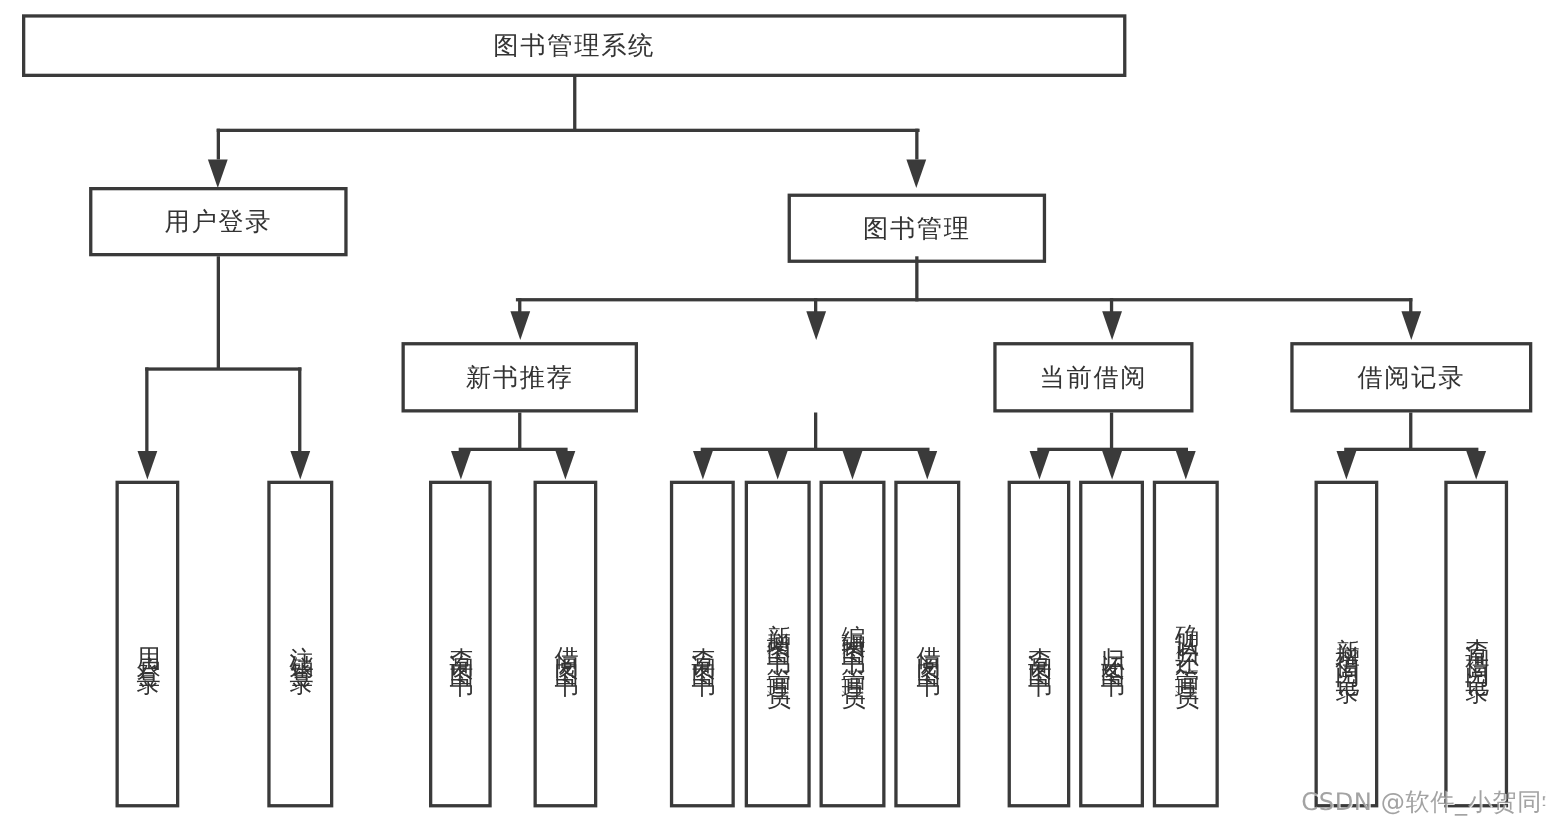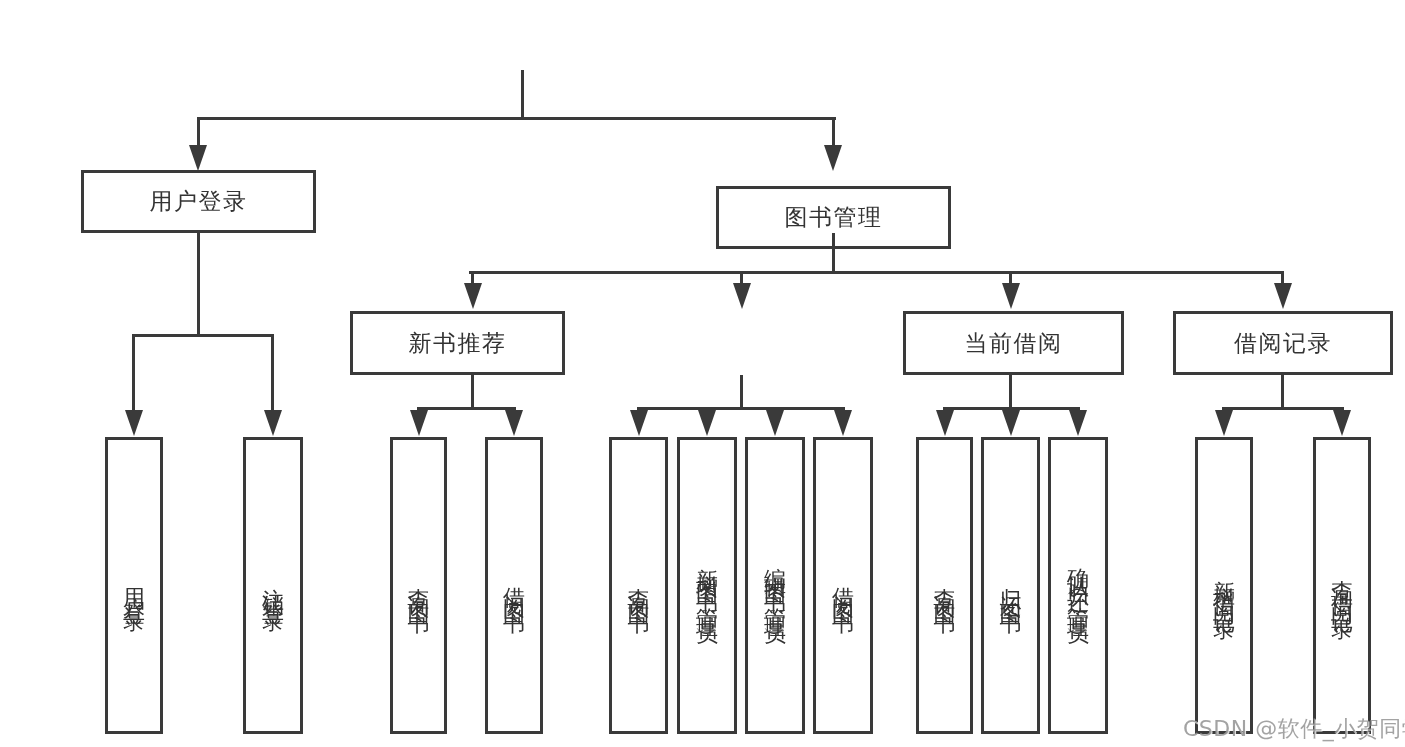--- a/index.html
+++ b/index.html
@@ -26,32 +26,35 @@
     position:absolute;left:1183px;top:714px;z-index:10;
     font-size:22px;color:rgba(150,150,150,0.88);letter-spacing:0.5px;white-space:nowrap;
     text-shadow:1px 1px 0 rgba(255,255,255,0.85);pointer-events:none;
   }
 </style>
 </head>
 <body>
 
 <div id="diagram">
 
+  <div class="box" style="left:20px;top:13px;width:1004px;height:57px">
+    <span class="hlabel">图书管理系统</span>
+  </div>
 
   <div class="line" style="left:521px;top:70px;width:3px;height:50px"></div>
   <div class="line" style="left:197px;top:117px;width:639px;height:3px"></div>
   <div class="line" style="left:197px;top:117px;width:3px;height:28px"></div>
   <div class="ah" style="left:189px;top:145px"></div>
   <div class="line" style="left:832px;top:117px;width:3px;height:28px"></div>
   <div class="ah" style="left:824px;top:145px"></div>
 
   <div class="box" style="left:81px;top:170px;width:235px;height:63px">
     <span class="hlabel">用户登录</span>
   </div>
-  <div class="box" style="left:716px;top:186px;width:235px;height:63px">
+  <div class="box" style="left:716px;top:176px;width:235px;height:63px">
     <span class="hlabel">图书管理</span>
   </div>
 
   <div class="line" style="left:197px;top:233px;width:3px;height:103px"></div>
   <div class="line" style="left:132px;top:334px;width:142px;height:3px"></div>
   <div class="line" style="left:132px;top:334px;width:3px;height:76px"></div>
   <div class="ah" style="left:125px;top:410px"></div>
   <div class="line" style="left:271px;top:334px;width:3px;height:76px"></div>
   <div class="ah" style="left:264px;top:410px"></div>
 
@@ -59,24 +62,24 @@
   <div class="line" style="left:469px;top:271px;width:815px;height:3px"></div>
   <div class="line" style="left:471px;top:271px;width:3px;height:14px"></div>
   <div class="ah" style="left:464px;top:283px"></div>
   <div class="line" style="left:740px;top:271px;width:3px;height:14px"></div>
   <div class="ah" style="left:733px;top:283px"></div>
   <div class="line" style="left:1009px;top:271px;width:3px;height:14px"></div>
   <div class="ah" style="left:1002px;top:283px"></div>
   <div class="line" style="left:1281px;top:271px;width:3px;height:14px"></div>
   <div class="ah" style="left:1274px;top:283px"></div>
 
-  <div class="box" style="left:350px;top:311px;width:215px;height:64px">
+  <div class="box" style="left:365px;top:311px;width:215px;height:64px">
     <span class="hlabel">新书推荐</span>
   </div>
-  <div class="box" style="left:903px;top:311px;width:221px;height:64px">
+  <div class="box" style="left:903px;top:311px;width:182px;height:64px">
     <span class="hlabel">当前借阅</span>
   </div>
   <div class="box" style="left:1173px;top:311px;width:220px;height:64px">
     <span class="hlabel">借阅记录</span>
   </div>
 
   <div class="line" style="left:471px;top:375px;width:3px;height:34px"></div>
   <div class="line" style="left:740px;top:375px;width:3px;height:34px"></div>
   <div class="line" style="left:1009px;top:375px;width:3px;height:34px"></div>
   <div class="line" style="left:1281px;top:375px;width:3px;height:34px"></div>

